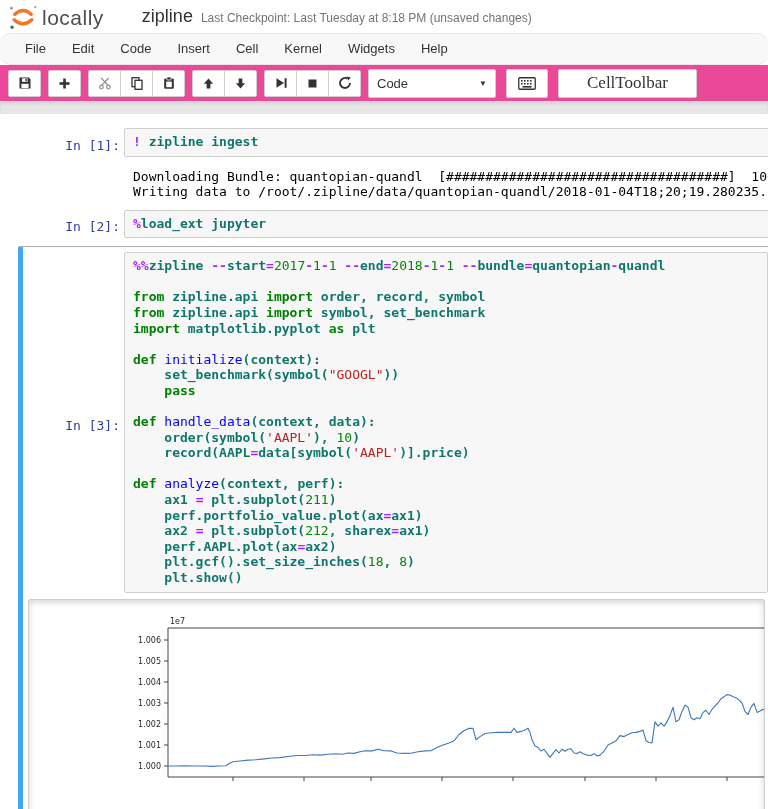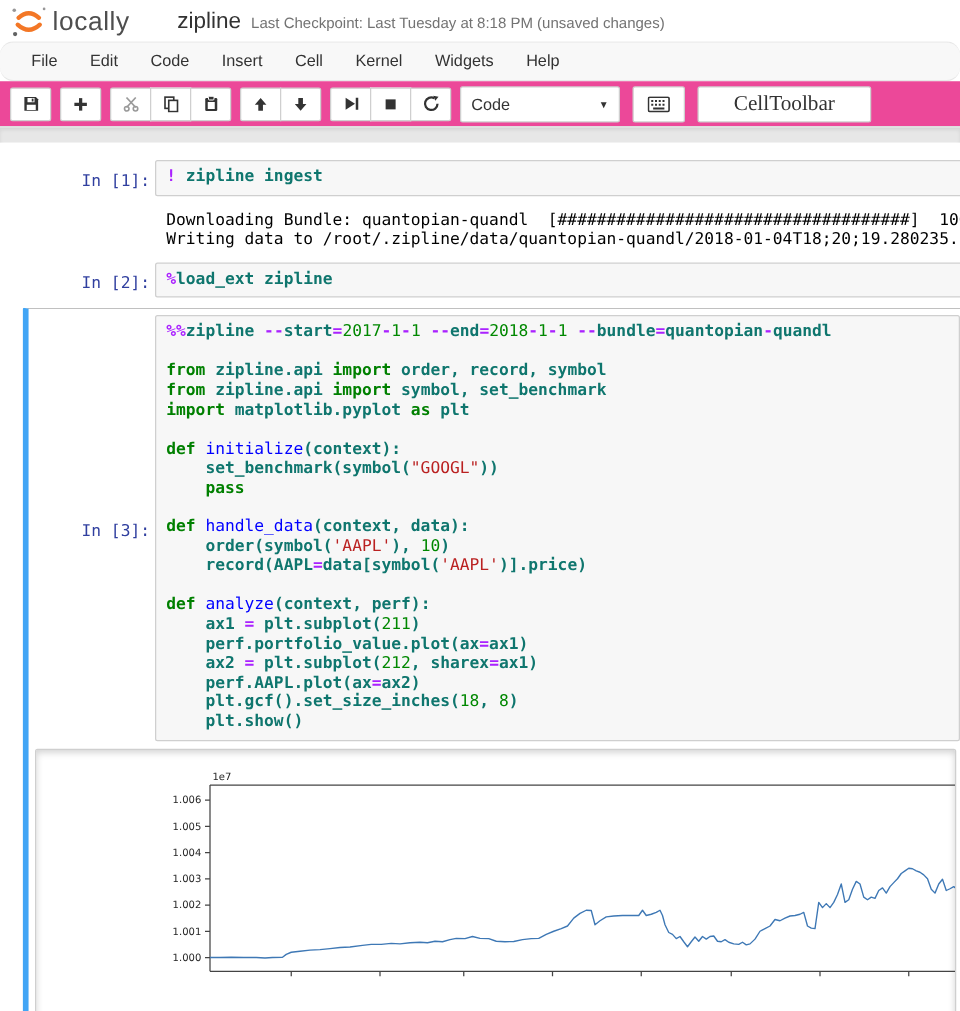--- a/index.html
+++ b/index.html
@@ -201,21 +201,21 @@
   </div>
   <div class="output-row">
     <div class="out-spacer"></div>
     <pre class="out-pre">Downloading Bundle: quantopian-quandl  [####################################]  100%
 Writing data to /root/.zipline/data/quantopian-quandl/2018-01-04T18;20;19.280235.</pre>
   </div>
 
   <div class="cell">
     <div class="prompt">In [2]:</div>
     <div class="input-area">
-      <div class="cm-code"><div class="cm-line"><span class="tok-m">%</span><span class="tok-t">load_ext zipline</span></div></div>
+      <div class="cm-code"><div class="cm-line"><span class="tok-m">%</span><span class="tok-t">load_ext jupyter</span></div></div>
     </div>
   </div>
 
   <div id="cell3">
     <div class="cell" style="margin-left:0;padding:0;">
       <div class="prompt">In [3]:</div>
       <div class="input-area">
         <div class="cm-code"><div class="cm-line"><span class="tok-m">%%</span><span class="tok-t">zipline </span><span class="tok-m">--</span><span class="tok-t">start</span><span class="tok-m">=</span><span class="tok-n">2017</span><span class="tok-m">-</span><span class="tok-n">1</span><span class="tok-m">-</span><span class="tok-n">1</span><span class="tok-t"> </span><span class="tok-m">--</span><span class="tok-t">end</span><span class="tok-m">=</span><span class="tok-n">2018</span><span class="tok-m">-</span><span class="tok-n">1</span><span class="tok-m">-</span><span class="tok-n">1</span><span class="tok-t"> </span><span class="tok-m">--</span><span class="tok-t">bundle</span><span class="tok-m">=</span><span class="tok-t">quantopian</span><span class="tok-m">-</span><span class="tok-t">quandl</span></div><div class="cm-line">&nbsp;</div><div class="cm-line"><span class="tok-k">from</span><span class="tok-t"> zipline.api </span><span class="tok-k">import</span><span class="tok-t"> order, record, symbol</span></div><div class="cm-line"><span class="tok-k">from</span><span class="tok-t"> zipline.api </span><span class="tok-k">import</span><span class="tok-t"> symbol, set_benchmark</span></div><div class="cm-line"><span class="tok-k">import</span><span class="tok-t"> matplotlib.pyplot </span><span class="tok-k">as</span><span class="tok-t"> plt</span></div><div class="cm-line">&nbsp;</div><div class="cm-line"><span class="tok-k">def</span><span class="tok-t"> </span><span class="tok-d">initialize</span><span class="tok-t">(context):</span></div><div class="cm-line"><span class="tok-t">    set_benchmark(symbol(</span><span class="tok-s">"GOOGL"</span><span class="tok-t">))</span></div><div class="cm-line"><span class="tok-t">    </span><span class="tok-k">pass</span></div><div class="cm-line">&nbsp;</div><div class="cm-line"><span class="tok-k">def</span><span class="tok-t"> </span><span class="tok-d">handle_data</span><span class="tok-t">(context, data):</span></div><div class="cm-line"><span class="tok-t">    order(symbol(</span><span class="tok-s">'AAPL'</span><span class="tok-t">), </span><span class="tok-n">10</span><span class="tok-t">)</span></div><div class="cm-line"><span class="tok-t">    record(AAPL</span><span class="tok-m">=</span><span class="tok-t">data[symbol(</span><span class="tok-s">'AAPL'</span><span class="tok-t">)].price)</span></div><div class="cm-line">&nbsp;</div><div class="cm-line"><span class="tok-k">def</span><span class="tok-t"> </span><span class="tok-d">analyze</span><span class="tok-t">(context, perf):</span></div><div class="cm-line"><span class="tok-t">    ax1 </span><span class="tok-m">=</span><span class="tok-t"> plt.subplot(</span><span class="tok-n">211</span><span class="tok-t">)</span></div><div class="cm-line"><span class="tok-t">    perf.portfolio_value.plot(ax</span><span class="tok-m">=</span><span class="tok-t">ax1)</span></div><div class="cm-line"><span class="tok-t">    ax2 </span><span class="tok-m">=</span><span class="tok-t"> plt.subplot(</span><span class="tok-n">212</span><span class="tok-t">, sharex</span><span class="tok-m">=</span><span class="tok-t">ax1)</span></div><div class="cm-line"><span class="tok-t">    perf.AAPL.plot(ax</span><span class="tok-m">=</span><span class="tok-t">ax2)</span></div><div class="cm-line"><span class="tok-t">    plt.gcf().set_size_inches(</span><span class="tok-n">18</span><span class="tok-t">, </span><span class="tok-n">8</span><span class="tok-t">)</span></div><div class="cm-line"><span class="tok-t">    plt.show()</span></div></div>
       </div>
     </div>

